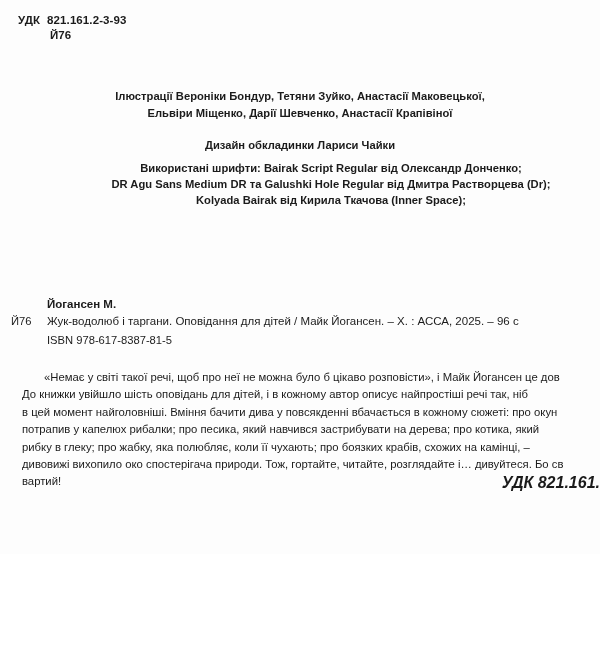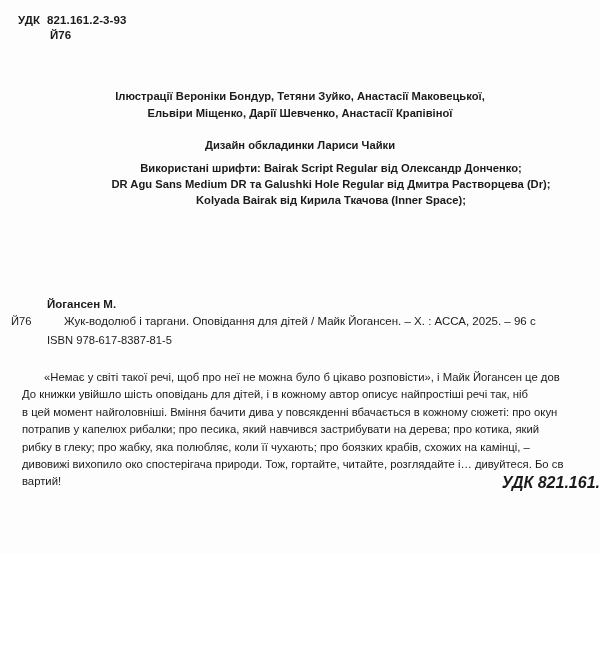--- a/index.html
+++ b/index.html
@@ -90,21 +90,21 @@
     white-space: nowrap;
   }
   .biblio-index {
     position: absolute;
     left: 11px;
     top: 0;
     font-size: 11.2px;
     font-weight: normal;
   }
   .biblio-title {
-    padding-left: 64px;
+    padding-left: 47px;
   }
   .biblio-isbn {
     font-size: 11.2px;
     padding-left: 47px;
     line-height: 21px;
     white-space: nowrap;
   }
 
   
   .annotation {

